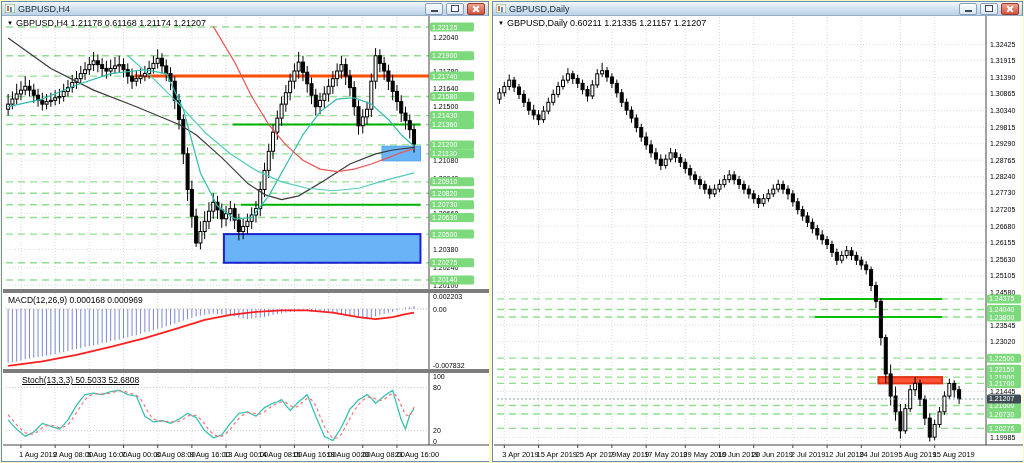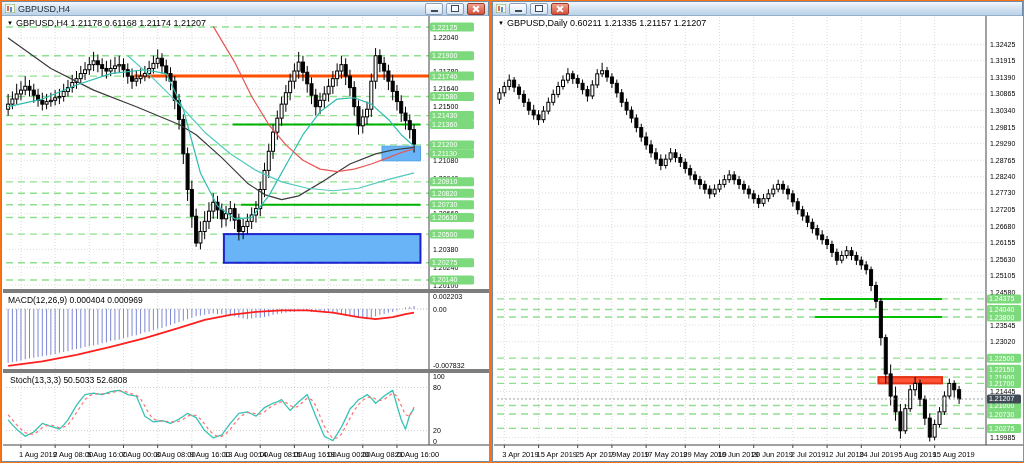--- a/index.html
+++ b/index.html
@@ -1,16 +1,16 @@
 <!DOCTYPE html>
 <html><head>
 <meta charset="utf-8">
 <style>
   html,body{margin:0;padding:0;}
-  .mdi{position:relative;width:1024px;height:463px;background:#f97316;font-family:"Liberation Sans",sans-serif;overflow:hidden;}
+  .mdi{position:relative;width:1024px;height:463px;background:#fef9c3;font-family:"Liberation Sans",sans-serif;overflow:hidden;}
   .window{position:absolute;top:1px;height:459px;background:#ffffff;border:1px solid #6e8cab;}
   #win-0{left:1px;width:486px;}
   #win-1{left:492px;width:529px;}
   .titlebar{height:13px;display:flex;align-items:center;gap:3px;padding:0 3px;
     background:linear-gradient(#f2f7fd,#cfe0f0 55%,#bdd2e8);border-bottom:1px solid #93afc9;}
   .titlebar .title{flex:1;font-size:9px;color:#1e2a36;white-space:nowrap;overflow:hidden;}
   .tb-btn{width:16px;height:10px;border:1px solid #8aa0b8;border-radius:2px;
     background:linear-gradient(#fdfeff,#d7e4f2);display:flex;align-items:center;justify-content:center;cursor:pointer;}
   .tb-btn.close{background:linear-gradient(#f0a28e,#d2523c);border-color:#9c3a28;}
   .ico-min{width:7px;height:2px;background:#3a4a5a;margin-top:4px;}
@@ -480,32 +480,33 @@
             <text x="323.59090909090907" y="441">19 Aug 00:00</text>
             <line x1="359.77272727272725" y1="429" x2="359.77272727272725" y2="432" stroke="#444444" stroke-width="1"></line>
             <text x="357.77272727272725" y="441">20 Aug 08:00</text>
             <line x1="393.95454545454544" y1="429" x2="393.95454545454544" y2="432" stroke="#444444" stroke-width="1"></line>
             <text x="391.95454545454544" y="441">21 Aug 16:00</text>
           </g>
         </svg>
       <div class="overlay-label" style="left:4px;top:2px;">
         <span class="dd">▼</span><span>GBPUSD,H4  1.21178 0.61168 1.21174 1.21207</span>
       </div>
-      <div class="ind-label" style="left:5px;top:279px;">MACD(12,26,9) 0.000404 0.000969</div>
-      <div class="ind-label" style="left:7px;top:359px;">Stoch(13,3,3) 50.5033 52.6808</div>
+      <div class="ind-label" style="left:5px;top:279px;">MACD(12,26,9) 0.000168 0.000969</div>
+      <div class="ind-label" style="left:19px;top:359px;text-decoration:underline;">Stoch(13,3,3) 50.5033 52.6808</div>
     </div>
   </div>
 
   <div class="window" id="win-1">
     <div class="titlebar">
       <svg class="tb-icon" viewBox="0 0 10 9">
         <rect x="0" y="0" width="10" height="9" fill="#f4f8e8" stroke="#7f9f5f" stroke-width="1"></rect>
         <line x1="3" y1="2" x2="3" y2="7" stroke="#c03020" stroke-width="1.4"></line>
         <line x1="6" y1="3" x2="6" y2="8" stroke="#2060c0" stroke-width="1.4"></line>
       </svg>
+      <span class="title">GBPUSD,Daily</span>
       <span class="tb-btn">
           <span class="ico-min"></span>
         </span>
       <span class="tb-btn">
           <span class="ico-restore"></span>
         </span>
       <span class="tb-btn close">
           <span class="ico-close"></span>
         </span>
     </div>

